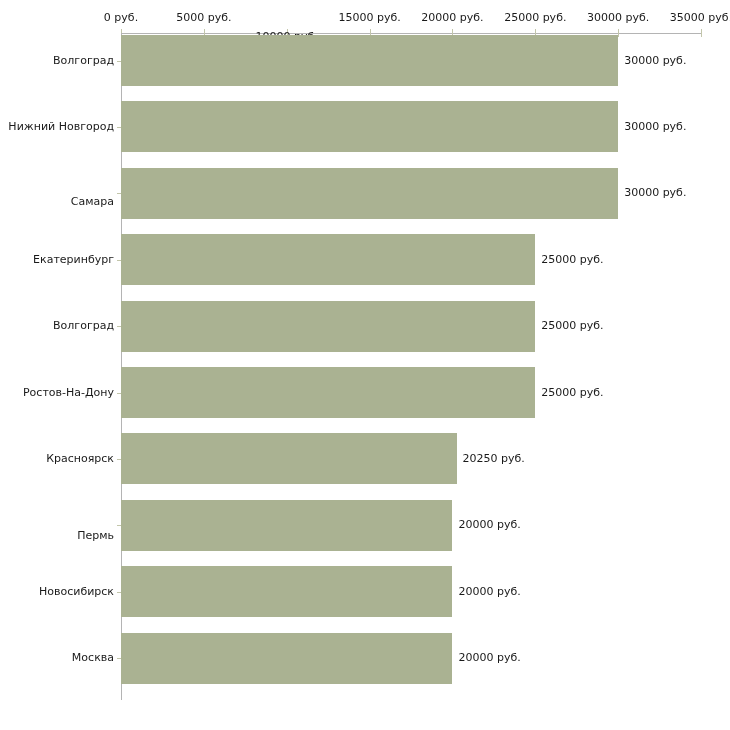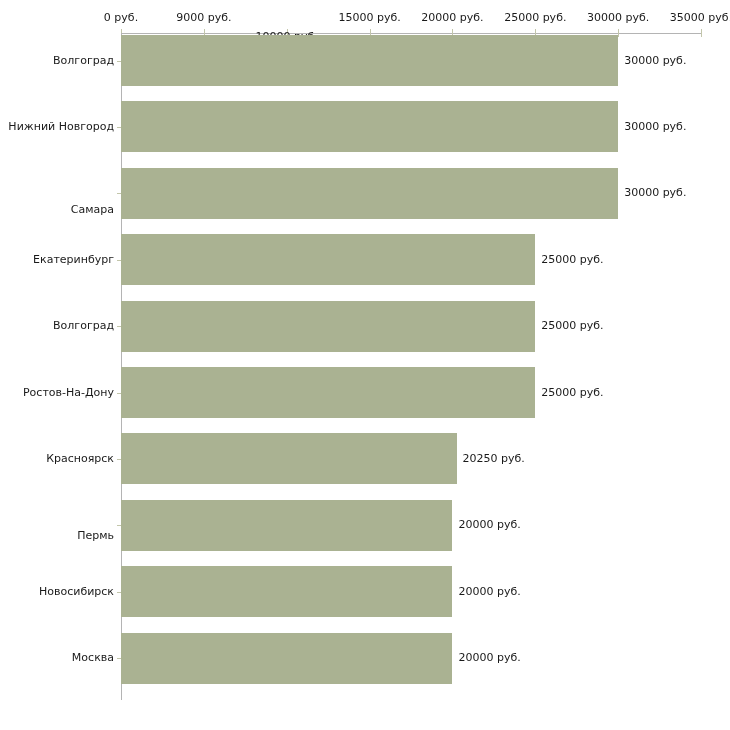--- a/index.html
+++ b/index.html
@@ -101,21 +101,21 @@
       <div class="x-tick" style="left: 203.857px;"></div>
       <div class="x-tick" style="left: 286.714px;"></div>
       <div class="x-tick" style="left: 369.571px;"></div>
       <div class="x-tick" style="left: 452.429px;"></div>
       <div class="x-tick" style="left: 535.286px;"></div>
       <div class="x-tick" style="left: 618.143px;"></div>
       <div class="x-tick" style="left: 701px;"></div>
     </div>
   <div id="x-tick-labels">
       <div class="x-tick-label" style="left: 121px;">0 руб.</div>
-      <div class="x-tick-label" style="left: 203.857px;">9000 руб.</div>
+      <div class="x-tick-label" style="left: 203.857px;">5000 руб.</div>
       <div class="x-tick-label" style="left: 286.714px; margin-top: 19px;">10000 руб.</div>
       <div class="x-tick-label" style="left: 369.571px;">15000 руб.</div>
       <div class="x-tick-label" style="left: 452.429px;">20000 руб.</div>
       <div class="x-tick-label" style="left: 535.286px;">25000 руб.</div>
       <div class="x-tick-label" style="left: 618.143px;">30000 руб.</div>
       <div class="x-tick-label" style="left: 701px;">35000 руб.</div>
     </div>
 
   <div class="y-axis-line"></div>
   <div id="y-ticks">
@@ -126,21 +126,21 @@
       <div class="y-tick" style="top: 326.1px;"></div>
       <div class="y-tick" style="top: 392.5px;"></div>
       <div class="y-tick" style="top: 458.9px;"></div>
       <div class="y-tick" style="top: 525.3px;"></div>
       <div class="y-tick" style="top: 591.7px;"></div>
       <div class="y-tick" style="top: 658.1px;"></div>
     </div>
   <div id="y-tick-labels">
       <div class="y-tick-label" style="top: 60.5px;">Волгоград</div>
       <div class="y-tick-label" style="top: 126.9px;">Нижний Новгород</div>
-      <div class="y-tick-label" style="top: 210px;">Самара</div>
+      <div class="y-tick-label" style="top: 202px;">Самара</div>
       <div class="y-tick-label" style="top: 259.7px;">Екатеринбург</div>
       <div class="y-tick-label" style="top: 326.1px;">Волгоград</div>
       <div class="y-tick-label" style="top: 392.5px;">Ростов-На-Дону</div>
       <div class="y-tick-label" style="top: 458.9px; margin-left: 10px;">Красноярск</div>
       <div class="y-tick-label" style="top: 536px;">Пермь</div>
       <div class="y-tick-label" style="top: 591.7px;">Новосибирск</div>
       <div class="y-tick-label" style="top: 658.1px;">Москва</div>
     </div>
 
   <div id="bars">

